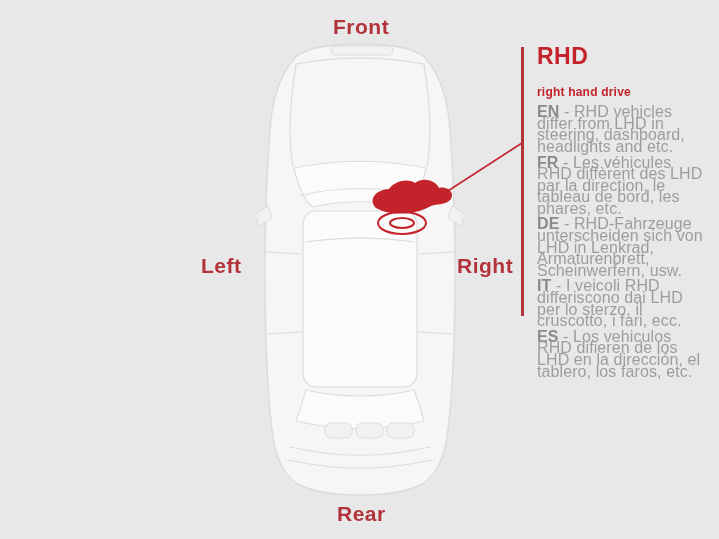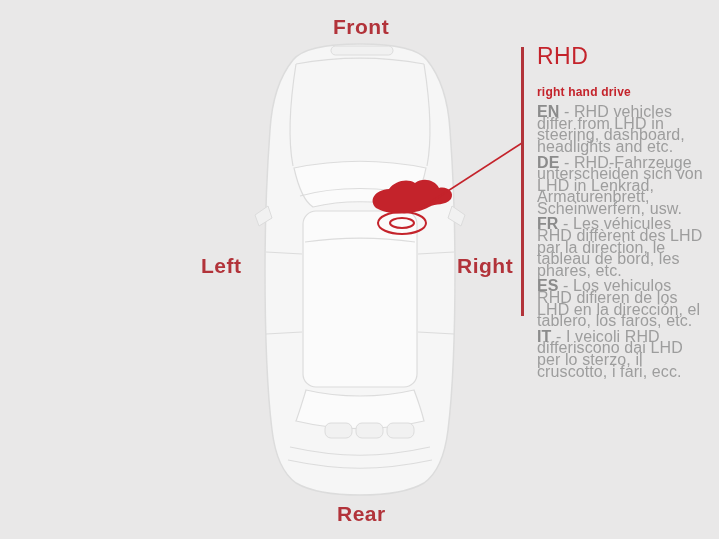--- a/index.html
+++ b/index.html
@@ -29,21 +29,21 @@
   .front-label{left:333px;top:15px;}
   .left-label{left:201px;top:254px;}
   .right-label{left:457px;top:254px;}
   .rear-label{left:337px;top:502px;text-align:center;}
   .divider{
     position:absolute;left:521px;top:47px;width:3px;height:269px;
     background:var(--label);
   }
   .annotation{position:absolute;left:537px;top:44px;width:172px;}
   .annotation .title{
-    color:var(--accent);font-weight:normal;font-size:23px;
+    color:var(--accent);font-weight:bold;font-size:23px;
     letter-spacing:.5px;line-height:1.05;
   }
   .annotation .subtitle{
     color:var(--accent);font-weight:bold;font-size:12px;
     margin:17px 0 7px 0;letter-spacing:.2px;
   }
   .lang-entry{
     color:var(--body-text);font-size:16px;line-height:11.6px;
     margin-bottom:4px;letter-spacing:.1px;
   }
@@ -135,34 +135,34 @@
   <div class="annotation">
     <div class="title">RHD</div>
     <div class="subtitle">right hand drive</div>
 
     <div class="lang-entry">
       <span class="lang-code">EN</span>
       <span class="lang-sep">-</span>
       <span class="lang-text">RHD vehicles differ from LHD in steering, dashboard, headlights and etc.</span>
     </div>
     <div class="lang-entry">
+      <span class="lang-code">FR</span>
+      <span class="lang-sep">-</span>
+      <span class="lang-text">Les véhicules RHD diffèrent des LHD par la direction, le tableau de bord, les phares, etc.</span>
+    </div>
+    <div class="lang-entry">
       <span class="lang-code">DE</span>
       <span class="lang-sep">-</span>
       <span class="lang-text">RHD-Fahrzeuge unterscheiden sich von LHD in Lenkrad, Armaturenbrett, Scheinwerfern, usw.</span>
     </div>
     <div class="lang-entry">
-      <span class="lang-code">FR</span>
+      <span class="lang-code">IT</span>
       <span class="lang-sep">-</span>
-      <span class="lang-text">Les véhicules RHD diffèrent des LHD par la direction, le tableau de bord, les phares, etc.</span>
+      <span class="lang-text">I veicoli RHD differiscono dai LHD per lo sterzo, il cruscotto, i fari, ecc.</span>
     </div>
     <div class="lang-entry">
       <span class="lang-code">ES</span>
       <span class="lang-sep">-</span>
       <span class="lang-text">Los vehiculos RHD difieren de los LHD en la dirección, el tablero, los faros, etc.</span>
     </div>
-    <div class="lang-entry">
-      <span class="lang-code">IT</span>
-      <span class="lang-sep">-</span>
-      <span class="lang-text">I veicoli RHD differiscono dai LHD per lo sterzo, il cruscotto, i fari, ecc.</span>
-    </div>
   </div>
 
 </div>
 
 </body></html>

